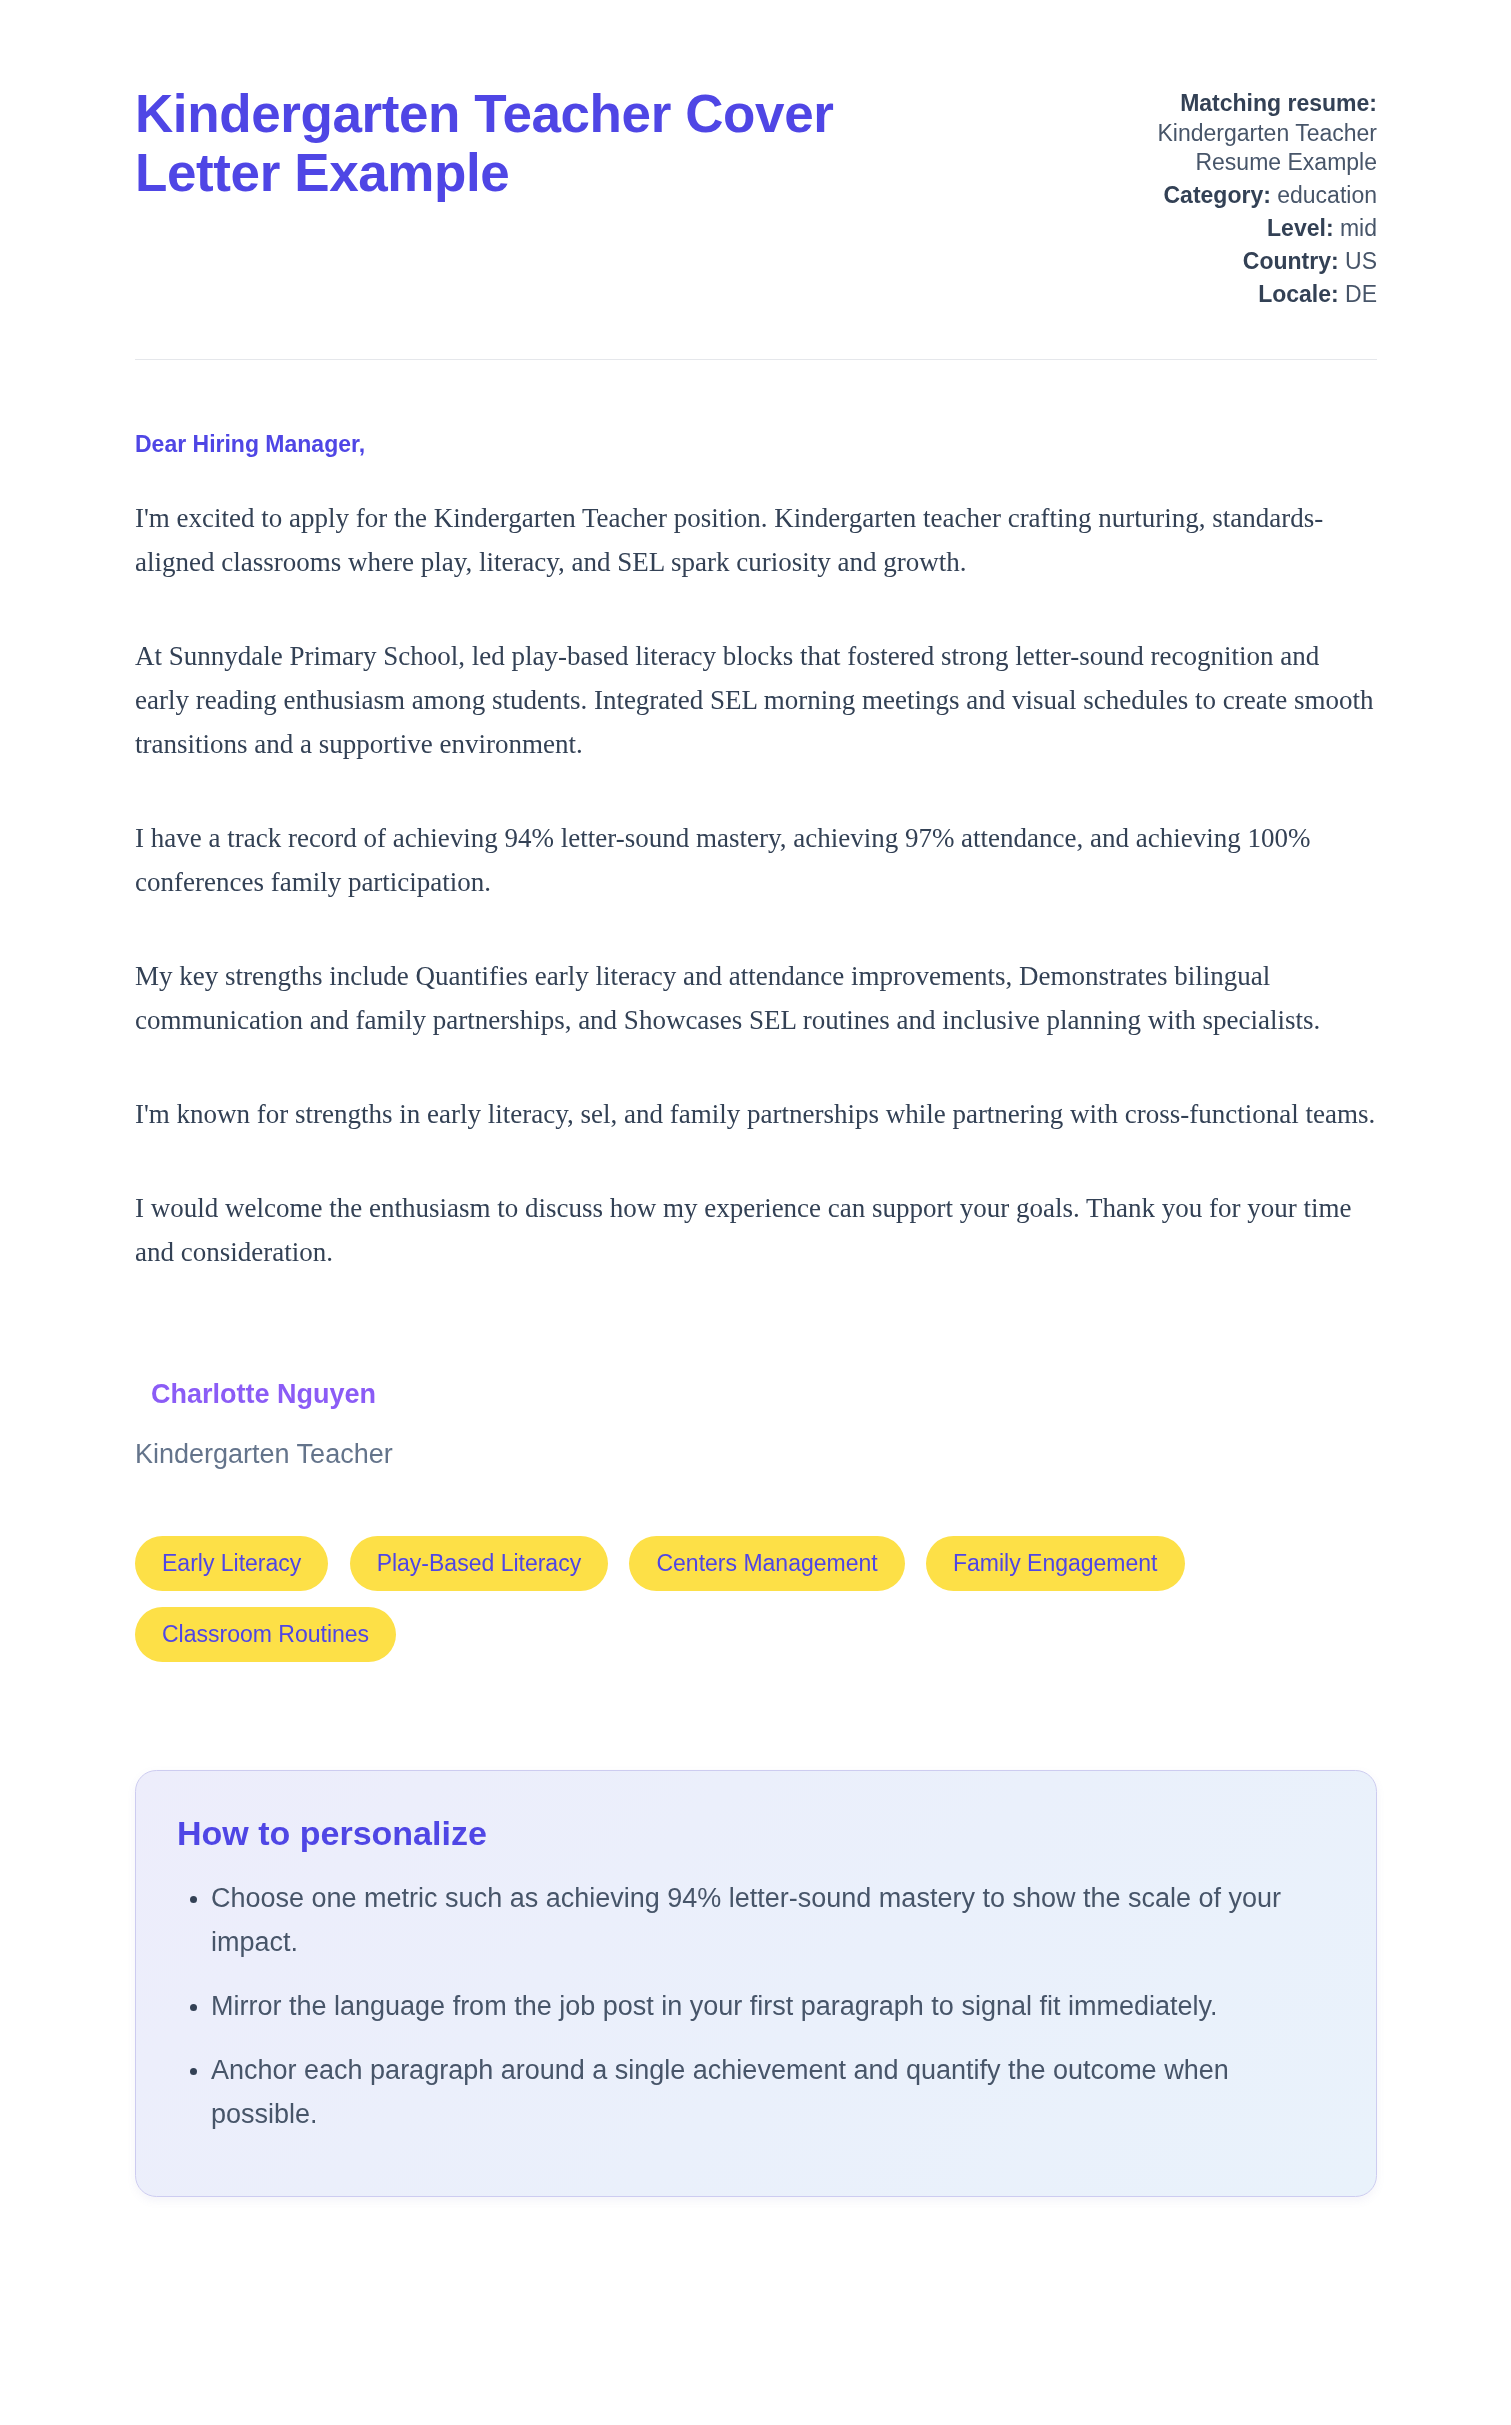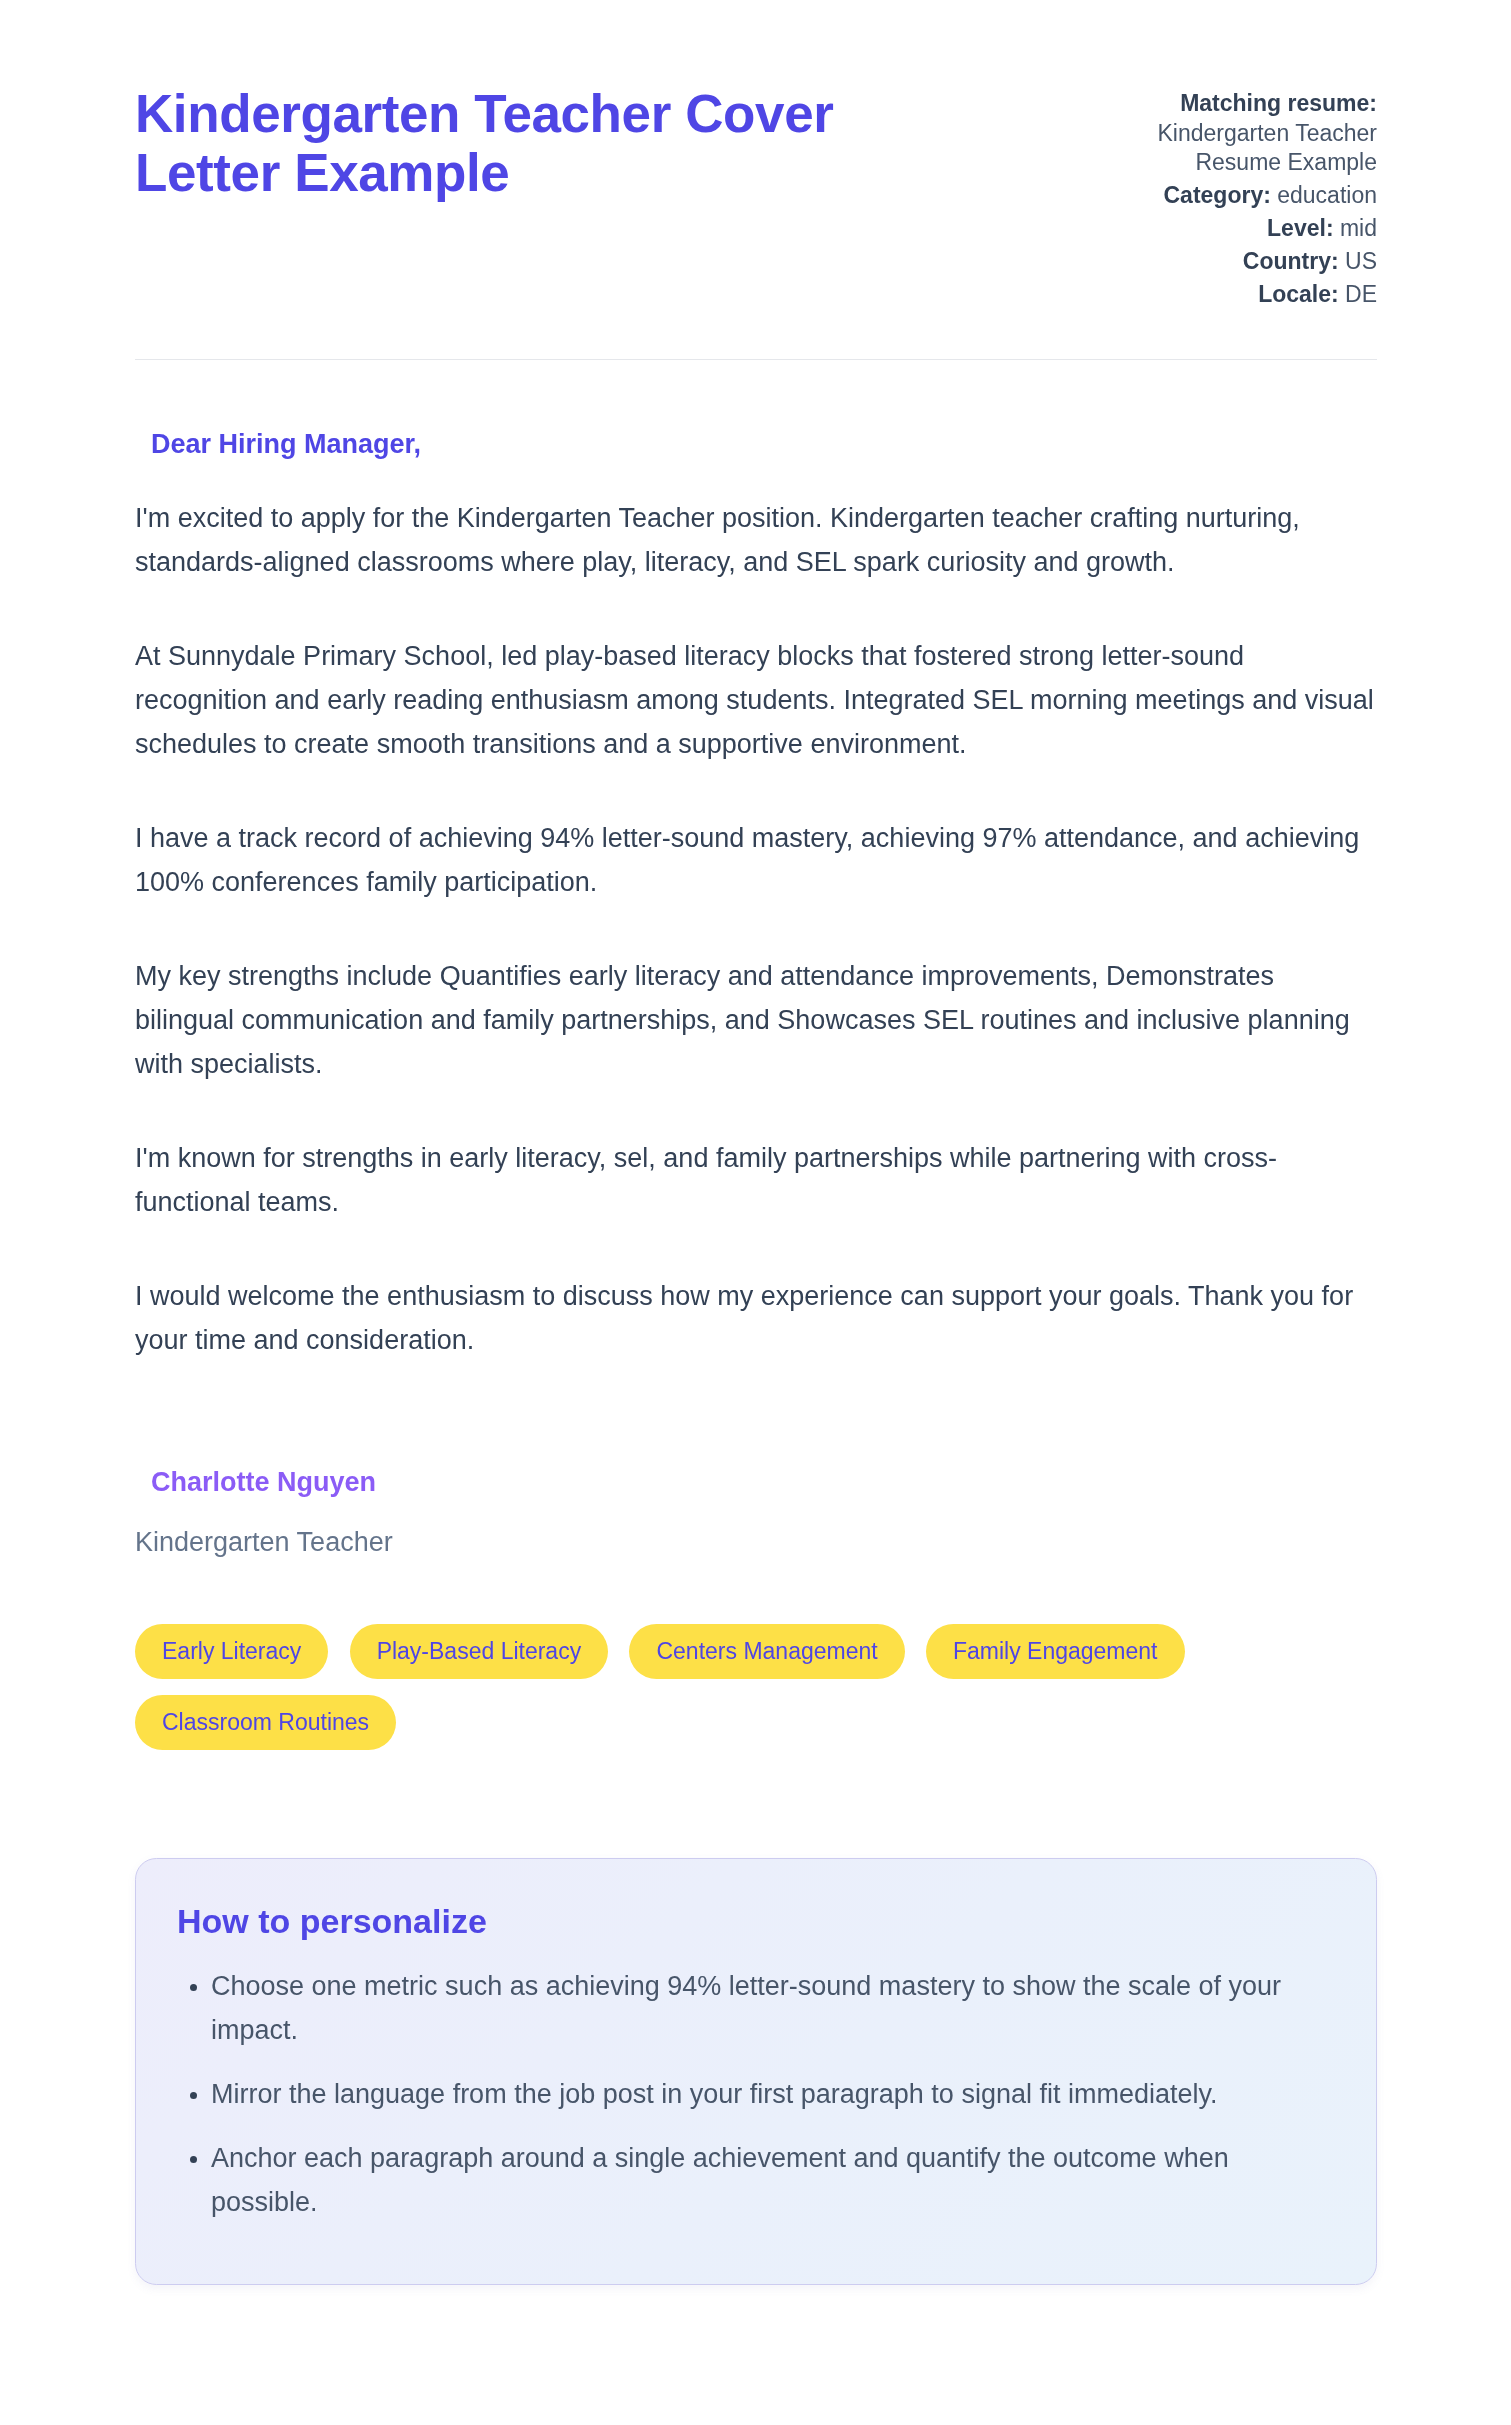--- a/index.html
+++ b/index.html
@@ -53,31 +53,32 @@
   .meta-row { margin-bottom: 3.6px; }
   .meta-label { font-weight: 700; color: #334155; }
   .divider {
     border: none;
     border-top: 1.8px solid #e5e7eb;
     margin: 46px 0 0 0;
   }
   
   .letter { margin-top: 62px; }
   .greeting {
-    margin: 0 0 30px 16px;
-    font-size: 27px;
+    margin: 0 0 30px 0;
+    font-size: 23px;
     font-weight: 700;
     color: #4f46e5;
     line-height: 44px;
   }
   .letter p.body-par {
     margin: 0 0 50px 0;
     font-size: 27px;
     line-height: 44px;
     color: #334155;
+    font-family: Liberation Serif, serif;
   }
   .signature { margin-top: 98px; }
   .signature-name {
     margin: 16px;
     font-size: 27px;
     font-weight: 700;
     color: #8b5cf6;
     line-height: 44px;
   }
   .signature-role {

